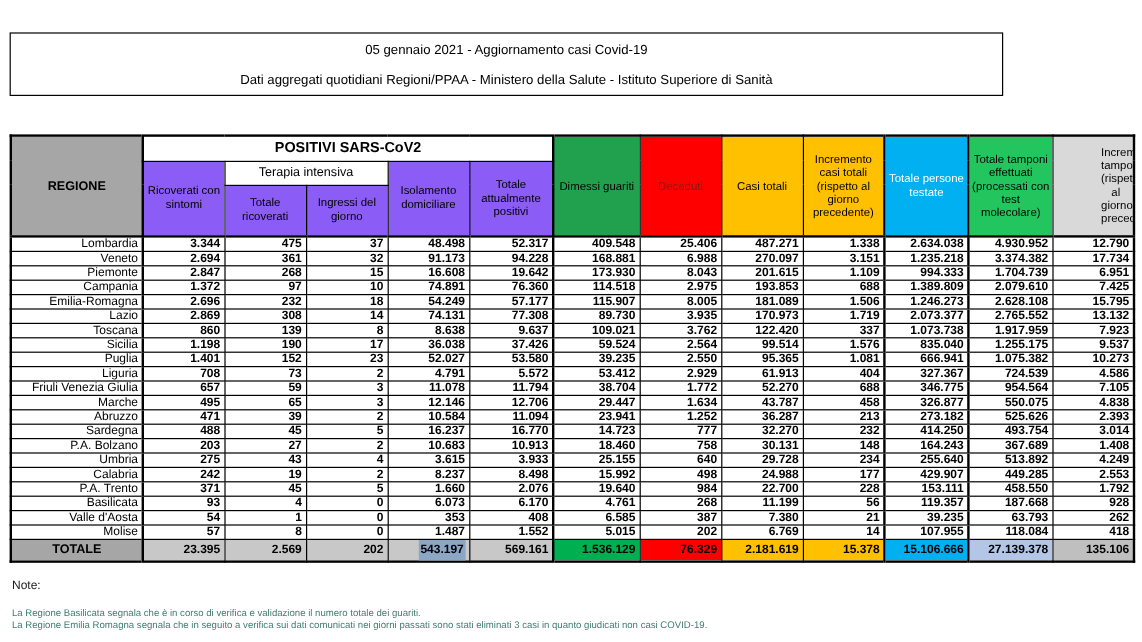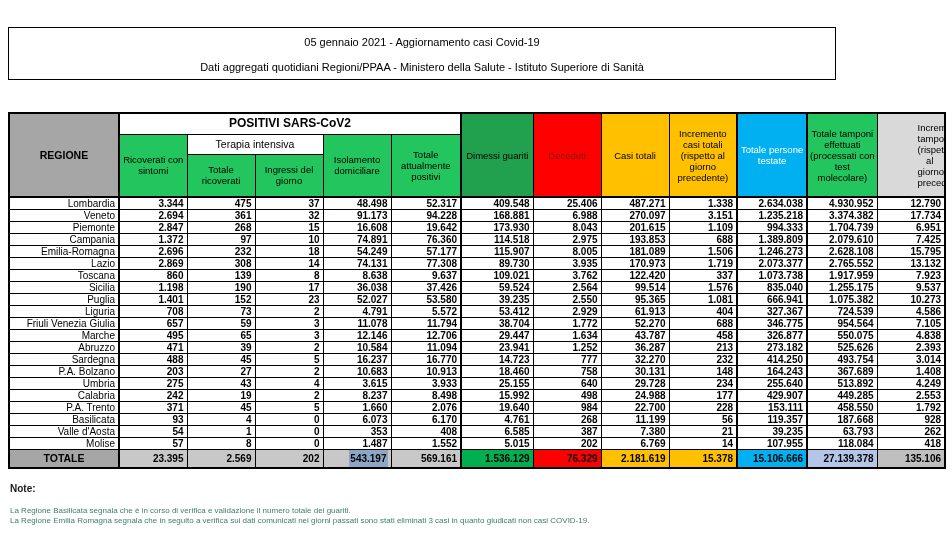--- a/index.html
+++ b/index.html
@@ -20,21 +20,21 @@
     border:2px solid #000;
     font-size:10px;
   }
   th, td { border:1px solid #000; padding:0 3px; overflow:hidden; }
   thead th { vertical-align:middle; text-align:center; font-weight:normal; font-size:9.5px; line-height:11px; padding:2px; }
   thead tr:last-child th, thead th[rowspan] { border-bottom:2px solid #000; }
 
   .th-regione { background:#A6A6A6; font-weight:bold; font-size:10.5px; }
   .th-positivi { font-weight:bold; font-size:12px; height:21px; background:#fff; }
   .th-terapia { font-size:10.5px; height:20px; background:#fff; }
-  .th-sub { background:#22c55e; }
+  .th-sub { background:#8b5cf6; }
   .h-row3 { height:43px; }
 
   .th-green  { background:#21A14D; color:#000; }
   .th-red    { background:#FF0000; color:#7C1D12; }
   .th-yellow { background:#FFC000; color:#000; }
   .th-cyan   { background:#00B0F0; color:#fff; }
   .th-peri   { background:#22c55e; color:#000; }
   .th-lgray  { background:#D9D9D9; color:#000;padding-left:40px; }
 
   tbody td { height:12px; line-height:11px; font-size:10px; }
@@ -49,21 +49,21 @@
   td.t-gray  { background:#C8C8C8; }
   td.t-green { background:#00B050; }
   td.t-red   { background:#FF0000; }
   td.t-yellow{ background:#FFC000; }
   td.t-cyan  { background:#00B0F0; }
   td.t-peri  { background:#B4C6E7; }
   td.t-lgray { background:#BFBFBF; }
   span.hl { background:#8CA6C6; padding:4px 1px; }
 
   .notes { position:absolute; left:10px; top:483px; width:930px; }
-  .note-label { font-size:10px; font-weight:bold; color:#1a1a1a; }
+  .note-label { font-size:10px; font-weight:normal; color:#1a1a1a; }
   .note-lines { margin-top:12px; font-size:8px; line-height:9.5px; color:#3E7D6D; }
 </style>
 </head>
 <body>
 
 <div class="page">
 
   <div class="title-box">
     <div class="title-line1">05 gennaio 2021 - Aggiornamento casi Covid-19</div>
     <div class="title-line2">Dati aggregati quotidiani Regioni/PPAA - Ministero della Salute - Istituto Superiore di Sanità</div>

